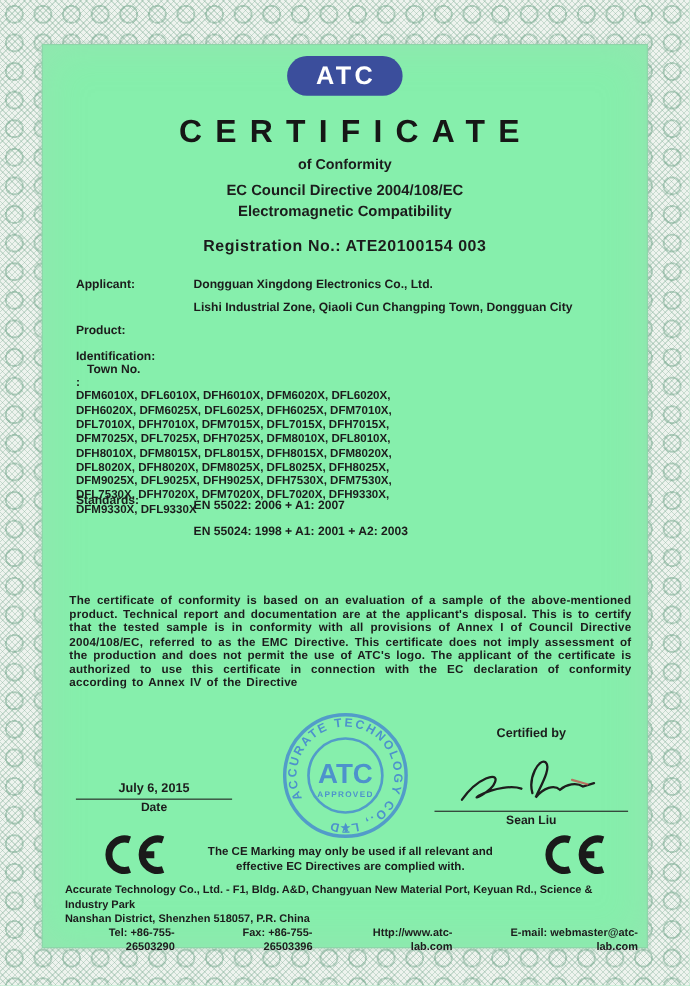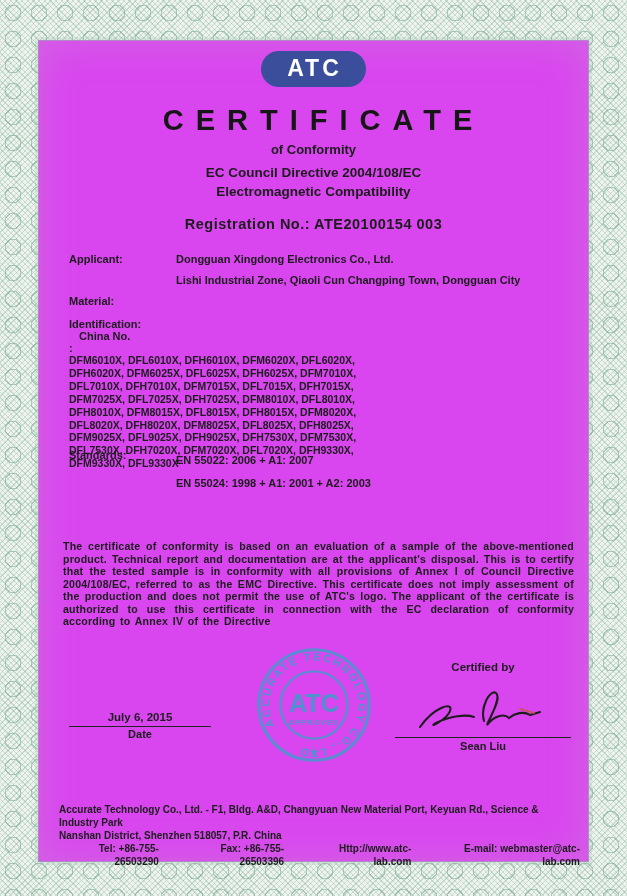--- a/index.html
+++ b/index.html
@@ -17,21 +17,21 @@
     background:
       radial-gradient(circle, rgba(255,255,255,0) 0 7px, rgba(118,168,142,.55) 7px 8.5px, rgba(255,255,255,0) 8.5px) 0 0/26px 26px,
       repeating-linear-gradient(45deg, rgba(118,168,142,.32) 0 1px, rgba(0,0,0,0) 1px 4px),
       repeating-linear-gradient(-45deg, rgba(118,168,142,.32) 0 1px, rgba(0,0,0,0) 1px 4px),
       #eef3ee;
   }
   
   .sheet{
     position:absolute;
     top:40px;left:38px;right:38px;bottom:34px;
-    background:#d946ef;
+    background:#86efac;
     border:1px solid rgba(150,190,168,.55);
     box-shadow:0 0 0 3px rgba(150,190,168,.22), inset 0 0 40px rgba(190,200,190,.25);
   }
   .blk{position:absolute;left:0;right:0;}
   .center{text-align:center;}
   
   .header{top:10px;}
   .logo-pill{
     display:inline-block;
     background:#3b4e9c;
@@ -123,25 +123,25 @@
   <div class="blk fields">
     <div class="frow">
       <div class="lbl">Applicant:</div>
       <div class="val">Dongguan Xingdong Electronics Co., Ltd.</div>
     </div>
     <div class="frow addr">
       <div class="lbl"></div>
       <div class="val">Lishi Industrial Zone, Qiaoli Cun Changping Town, Dongguan City</div>
     </div>
     <div class="frow mt5">
-      <div class="lbl">Material:</div>
+      <div class="lbl">Product:</div>
     </div>
     <div class="frow mt7">
       <div class="lbl">Identification:</div>
-      <div class="mlabel">China No.</div>
+      <div class="mlabel">Town No.</div>
       <div class="mcolon">:</div>
       <div class="models">DFM6010X, DFL6010X, DFH6010X, DFM6020X, DFL6020X,
 DFH6020X, DFM6025X, DFL6025X, DFH6025X, DFM7010X,
 DFL7010X, DFH7010X, DFM7015X, DFL7015X, DFH7015X,
 DFM7025X, DFL7025X, DFH7025X, DFM8010X, DFL8010X,
 DFH8010X, DFM8015X, DFL8015X, DFH8015X, DFM8020X,
 DFL8020X, DFH8020X, DFM8025X, DFL8025X, DFH8025X,
 DFM9025X, DFL9025X, DFH9025X, DFH7530X, DFM7530X,
 DFL7530X, DFH7020X, DFM7020X, DFL7020X, DFH9330X,
 DFM9330X, DFL9330X</div>
@@ -191,20 +191,38 @@
           <path d="M12 42 C 26 22, 46 16, 42 26 C 39 35, 18 44, 28 38 C 42 31, 58 29, 66 32" fill="none" stroke="#1d1d1d" stroke-width="2.1" stroke-linecap="round"></path>
           <path d="M76 36 C 72 22, 82 4, 88 8 C 94 13, 82 32, 79 40 C 86 31, 96 28, 101 33 C 107 28, 116 26, 122 30 L 132 27" fill="none" stroke="#1d1d1d" stroke-width="2.1" stroke-linecap="round"></path>
           <path d="M112 24 l 14 4" fill="none" stroke="#c4544f" stroke-width="2" stroke-linecap="round" opacity=".8"></path>
         </svg>
       </div>
       <div class="sig-rule"></div>
       <div class="signer">Sean Liu</div>
     </div>
   </div>
 
+  <div class="blk cerow">
+    <div class="ce ce-left">
+      <svg width="62" height="40" viewBox="0 0 78 48">
+        <path d="M34 7 A 18 18 0 1 0 34 41" fill="none" stroke="#1a1a1a" stroke-width="8"></path>
+        <path d="M72 7 A 18 18 0 1 0 72 41" fill="none" stroke="#1a1a1a" stroke-width="8"></path>
+        <path d="M46 24 L 62 24" stroke="#1a1a1a" stroke-width="8"></path>
+      </svg>
+    </div>
+    <div class="ce-notice">The CE Marking may only be used if all relevant and
+effective EC Directives are complied with.</div>
+    <div class="ce ce-right">
+      <svg width="62" height="40" viewBox="0 0 78 48">
+        <path d="M34 7 A 18 18 0 1 0 34 41" fill="none" stroke="#1a1a1a" stroke-width="8"></path>
+        <path d="M72 7 A 18 18 0 1 0 72 41" fill="none" stroke="#1a1a1a" stroke-width="8"></path>
+        <path d="M46 24 L 62 24" stroke="#1a1a1a" stroke-width="8"></path>
+      </svg>
+    </div>
+  </div>
 
   <div class="blk footer">
     <div style="white-space:pre-line;">Accurate Technology Co., Ltd. - F1, Bldg. A&amp;D, Changyuan New Material Port, Keyuan Rd., Science &amp; Industry Park
 Nanshan District, Shenzhen 518057, P.R. China</div>
     <div class="contacts">
       <span>Tel: +86-755-26503290</span>
       <span>Fax: +86-755-26503396</span>
       <span>Http://www.atc-lab.com</span>
       <span>E-mail: webmaster@atc-lab.com</span>
     </div>

